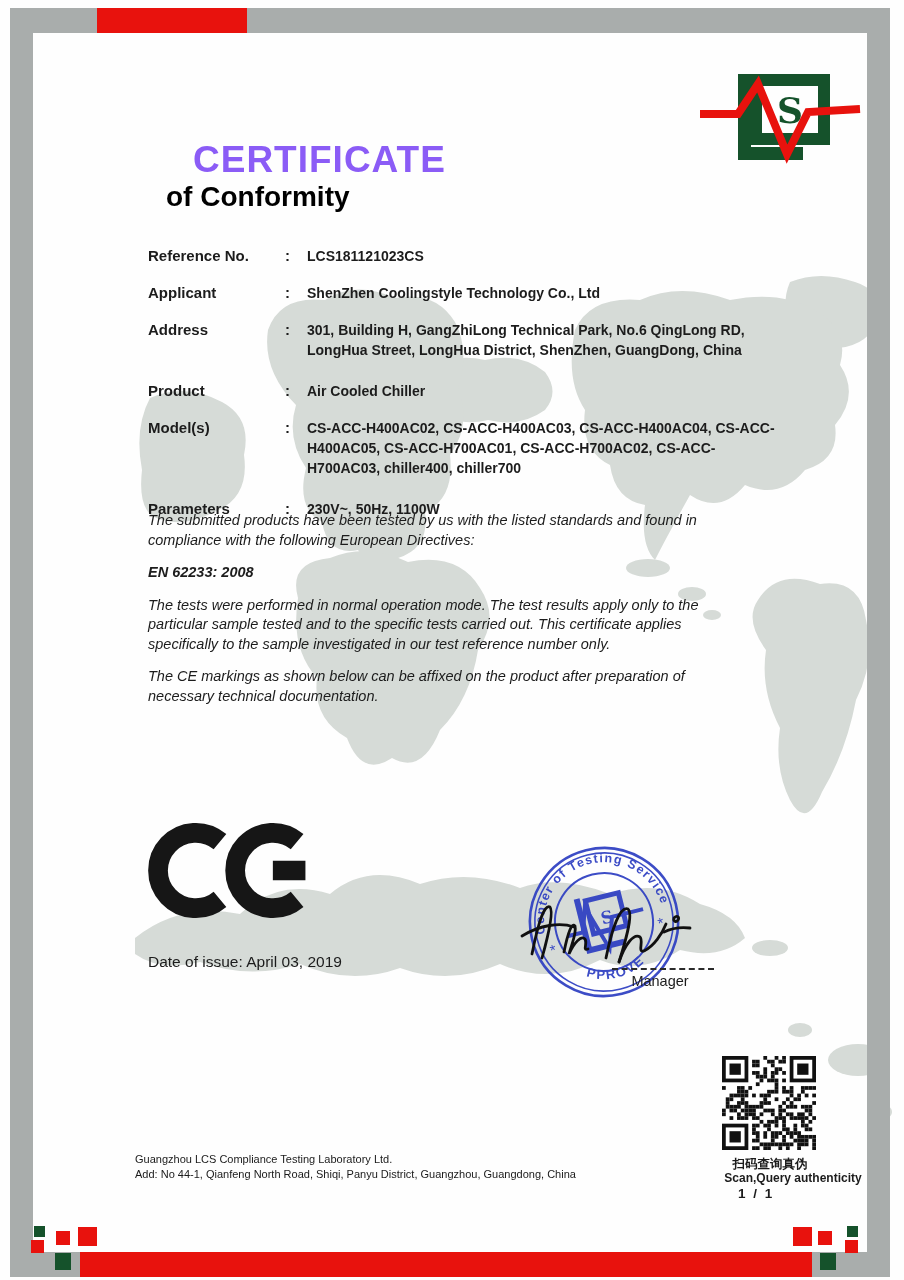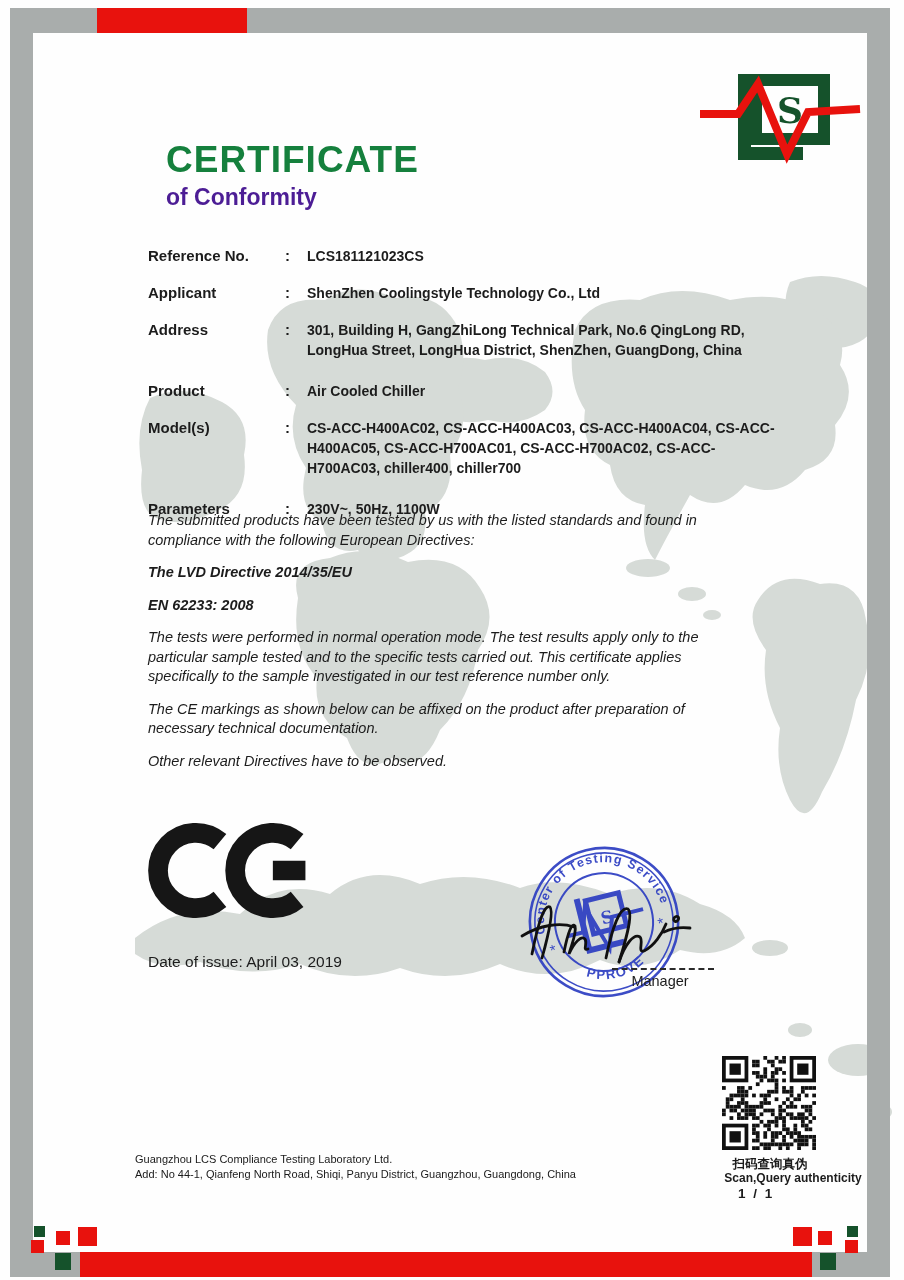--- a/index.html
+++ b/index.html
@@ -15,22 +15,22 @@
   .bar-right{left:867px;top:8px;width:23px;height:1269px;}
   .bar-bottom{left:10px;top:1252px;width:880px;height:25px;}
   .seg-red{position:absolute;background:#e8120d;z-index:4;}
   .seg-top{left:97px;top:8px;width:150px;height:25px;}
   .seg-bottom{left:80px;top:1252px;width:732px;height:25px;}
   .sq{position:absolute;z-index:5;}
   .sq.red{background:#e8120d;} .sq.green{background:#15522b;}
   
   .logo{position:absolute;left:698px;top:62px;z-index:2;}
   .title-block{position:absolute;left:166px;top:140px;z-index:2;}
-  .title{font-size:37px;font-weight:bold;letter-spacing:1px;line-height:40px;color:#15803d;}
-  .subtitle{font-size:23px;font-weight:bold;line-height:28px;color:#4c1d95;margin-top:3px;}
+  .title{font-size:37px;font-weight:bold;letter-spacing:1px;line-height:40px;color:#8b5cf6;margin-left:27px;}
+  .subtitle{font-size:28px;font-weight:bold;line-height:28px;color:#000000;margin-top:3px;}
   
   .fields{position:absolute;left:148px;top:246px;width:632px;z-index:2;}
   .frow{display:flex;margin-bottom:17px;}
   .frow.gap{margin-bottom:21px;}
   .flabel{width:137px;font-weight:bold;font-size:15px;line-height:19px;flex:none;}
   .fcolon{width:22px;font-weight:bold;font-size:15px;line-height:19px;flex:none;}
   .fvalue{flex:1;font-weight:bold;font-size:14px;line-height:20px;}
   
   .bodytext{position:absolute;left:148px;top:511px;width:596px;z-index:2;}
   .bodytext p{margin:0 0 13px 0;font-size:14.5px;line-height:19.5px;font-style:italic;}
@@ -148,25 +148,23 @@
     </div>
     <div class="frow">
       <div class="flabel">Parameters</div>
       <div class="fcolon">:</div>
       <div class="fvalue">230V~, 50Hz, 1100W</div>
     </div>
   </div>
 
   <div class="bodytext">
     <p>The submitted products have been tested by us with the listed standards and found in compliance with the following European Directives:</p>
-    <p class="b">The LVD Directive 2014/35/EU</p>
     <p class="b std2">EN 62233: 2008</p>
     <p>The tests were performed in normal operation mode. The test results apply only to the particular sample tested and to the specific tests carried out. This certificate applies specifically to the sample investigated in our test reference number only.</p>
     <p>The CE markings as shown below can be affixed on the product after preparation of necessary technical documentation.</p>
-    <p>Other relevant Directives have to be observed.</p>
   </div>
 
   <div class="ce">
     <svg width="168" height="113" viewBox="0 0 196 120">
       <g stroke="#161616" stroke-width="23" fill="none">
         <path d="M86.3,26.3 A44,44 0 1 0 86.3,93.7"></path>
         <path d="M176.3,26.3 A44,44 0 1 0 176.3,93.7"></path>
         <path d="M148,60 H186"></path>
       </g>
     </svg>

